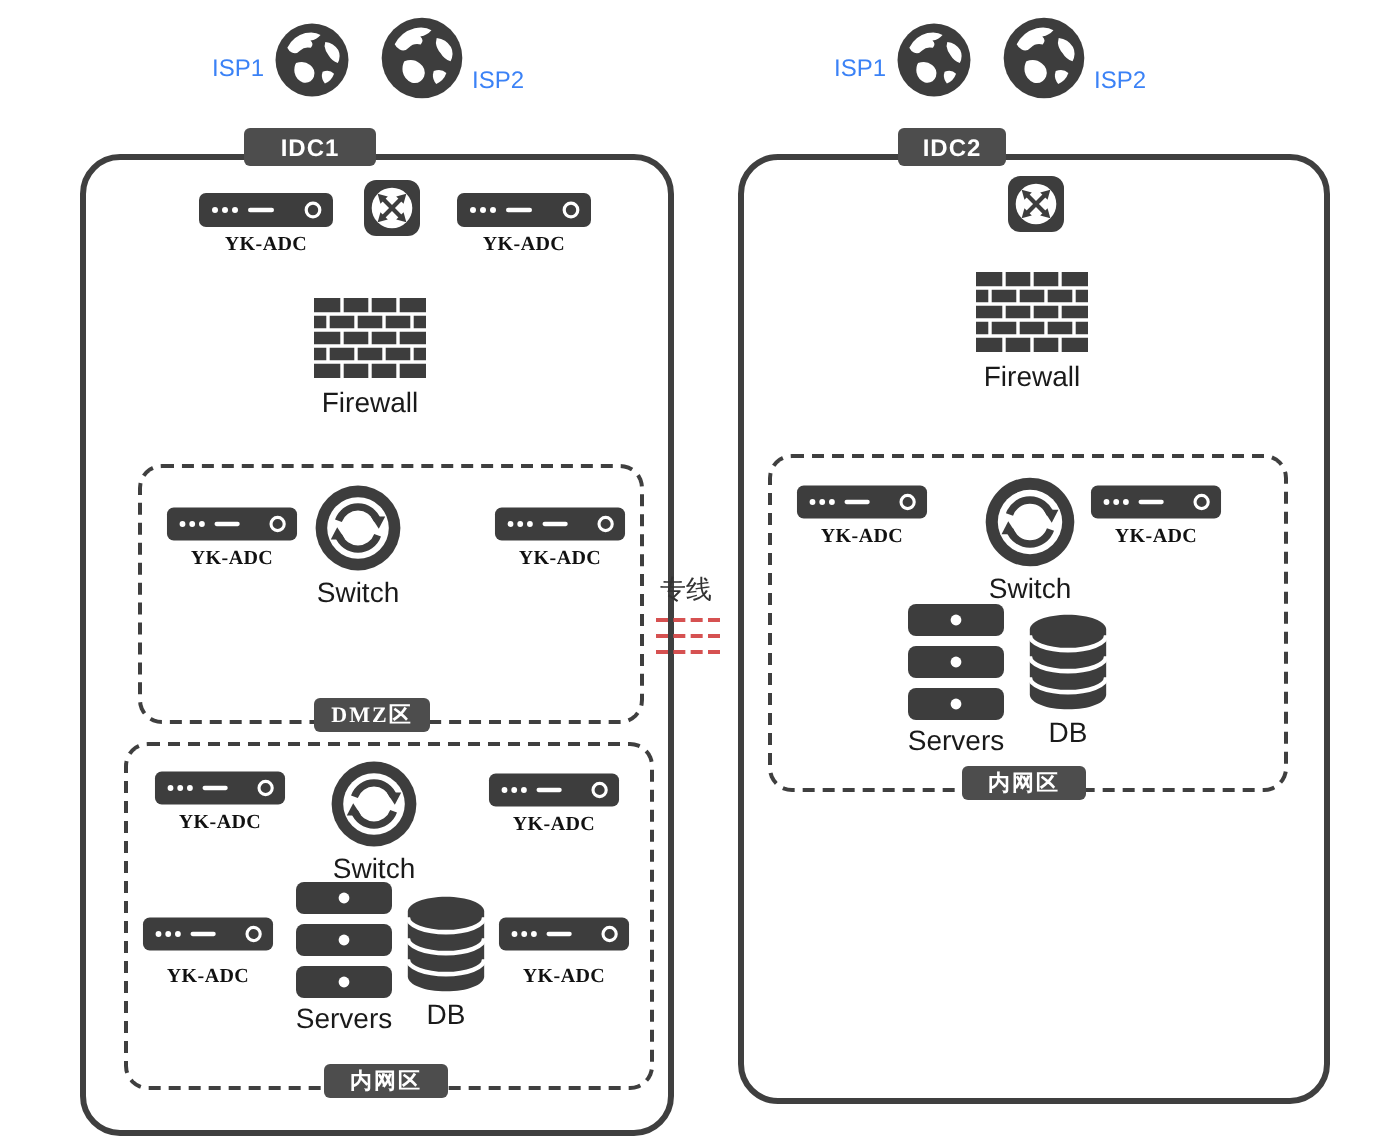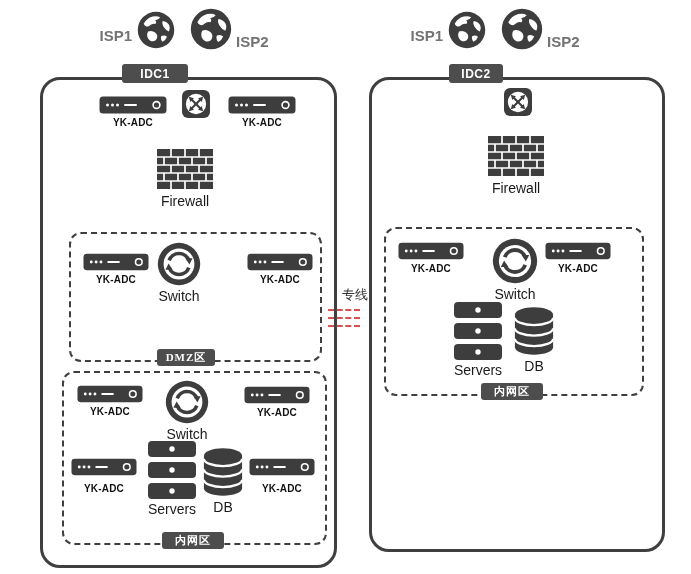--- a/index.html
+++ b/index.html
@@ -42,26 +42,27 @@
     font-weight: 500;
     text-align: center;
   }
   .adc-label {
     position: absolute;
     color: #111111;
     font-size: 10px;
     font-weight: bold;
     letter-spacing: .2px;
     text-align: center;
+    font-family: Liberation Serif, serif;
   }
   .isp-label {
     position: absolute;
-    color: #737373;
-    font-size: 15px;
-    font-weight: bold;
+    color: #3b82f6;
+    font-size: 12px;
+    font-weight: normal;
   }
   .line-label {
     position: absolute;
     color: #333333;
     font-size: 13px;
   }
   .red-dash {
     position: absolute;
     width: 32px;
     height: 0;
@@ -239,21 +240,21 @@
     </svg>
   <svg class="icon" style="left:249px; top:458px; width:66px; height:18px;">
       <use href="#sym-adc"></use>
     </svg>
   <div class="adc-label" style="left:62px; top:483px; width:84px;">YK-ADC</div>
   <div class="dev-label" style="left:132px; top:501px; width:80px;">Servers</div>
   <div class="dev-label" style="left:198px; top:499px; width:50px;">DB</div>
   <div class="adc-label" style="left:240px; top:483px; width:84px;">YK-ADC</div>
   <div class="badge zone-badge" style="left:162px; top:532px; width:62px; height:17px;">内网区</div>
 
-  <div class="line-label" style="left:342px; top:286px;text-align:center;">专线</div>
+  <div class="line-label" style="left:330px; top:286px;text-align:center;">专线</div>
   <div class="red-dash" style="left:328px; top:309px;"></div>
   <div class="red-dash" style="left:328px; top:317px;"></div>
   <div class="red-dash" style="left:328px; top:325px;"></div>
 
   <div class="isp-label" style="left:405px; top:27px; width:38px; text-align:right;">ISP1</div>
   <svg class="icon" style="left:448px; top:11px; width:38px; height:38px;">
       <use href="#sym-globe"></use>
     </svg>
   <svg class="icon" style="left:501px; top:8px; width:42px; height:42px;">
       <use href="#sym-globe"></use>

